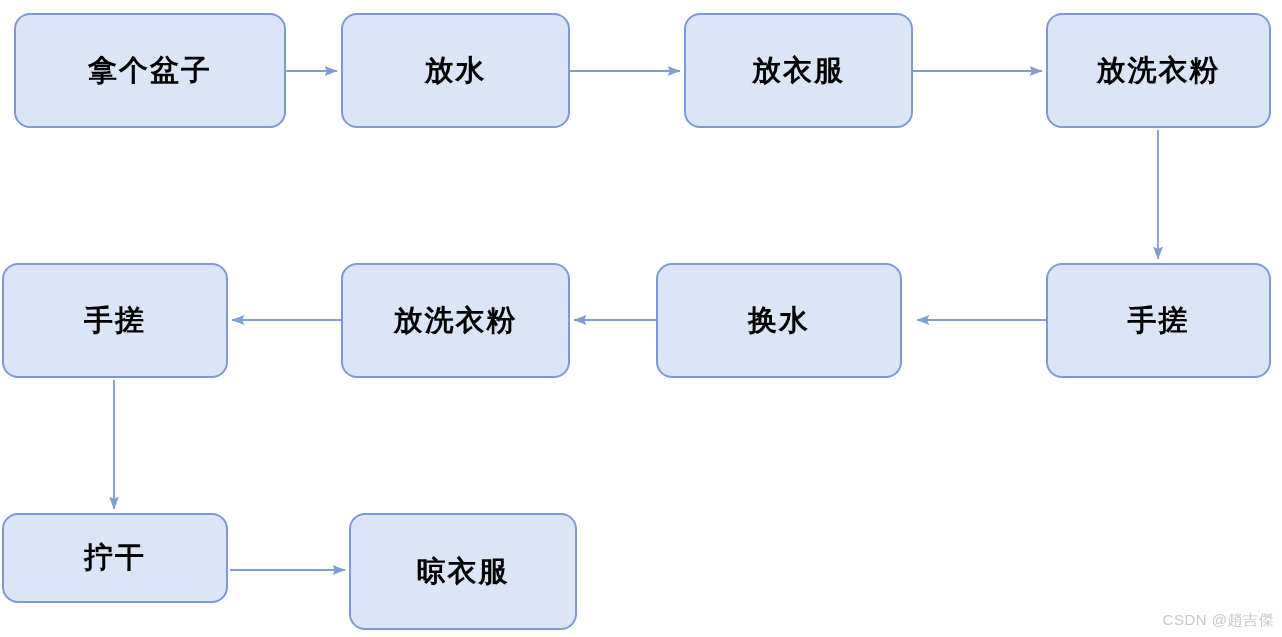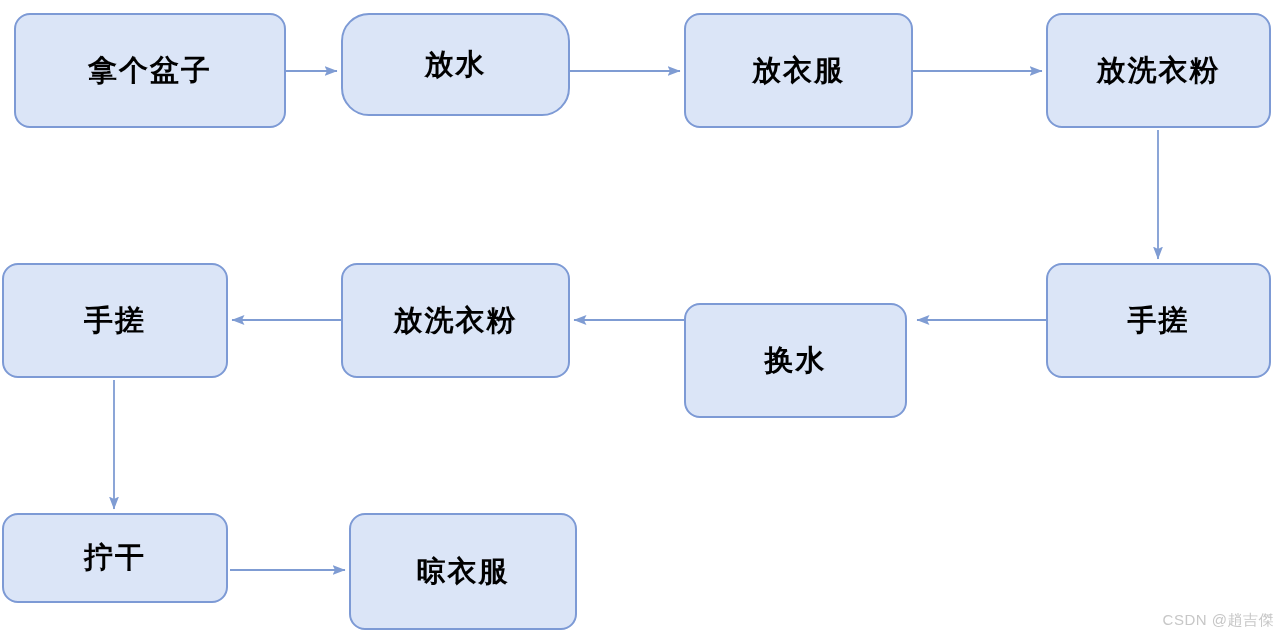--- a/index.html
+++ b/index.html
@@ -70,36 +70,36 @@
         <line x1="341" y1="320" x2="232" y2="320" stroke="#7f9cd3" stroke-width="1.8" marker-end="url(#arrow-head)"></line>
         <line x1="114" y1="380" x2="114" y2="509" stroke="#7f9cd3" stroke-width="1.8" marker-end="url(#arrow-head)"></line>
         <line x1="230" y1="570" x2="345" y2="570" stroke="#7f9cd3" stroke-width="1.8" marker-end="url(#arrow-head)"></line>
       </g>
   </svg>
 
   <div id="node-layer">
       <div class="node" style="left: 14px; top: 13px; width: 272px; height: 115px;">
         <span class="node-label">拿个盆子</span>
       </div>
-      <div class="node" style="left: 341px; top: 13px; width: 229px; height: 103px; border-radius: 28px;">
+      <div class="node" style="left: 341px; top: 13px; width: 229px; height: 115px;">
         <span class="node-label">放水</span>
       </div>
       <div class="node" style="left: 684px; top: 13px; width: 229px; height: 115px;">
         <span class="node-label">放衣服</span>
       </div>
       <div class="node" style="left: 1046px; top: 13px; width: 225px; height: 115px;">
         <span class="node-label">放洗衣粉</span>
       </div>
       <div class="node" style="left: 2px; top: 263px; width: 226px; height: 115px;">
         <span class="node-label">手搓</span>
       </div>
       <div class="node" style="left: 341px; top: 263px; width: 229px; height: 115px;">
         <span class="node-label">放洗衣粉</span>
       </div>
-      <div class="node" style="left: 684px; top: 263px; width: 223px; height: 115px; margin-top: 40px;">
+      <div class="node" style="left: 656px; top: 263px; width: 246px; height: 115px;">
         <span class="node-label">换水</span>
       </div>
       <div class="node" style="left: 1046px; top: 263px; width: 225px; height: 115px;">
         <span class="node-label">手搓</span>
       </div>
       <div class="node" style="left: 2px; top: 513px; width: 226px; height: 90px;">
         <span class="node-label">拧干</span>
       </div>
       <div class="node" style="left: 349px; top: 513px; width: 228px; height: 117px; font-family: Liberation Serif, serif;">
         <span class="node-label">晾衣服</span>

